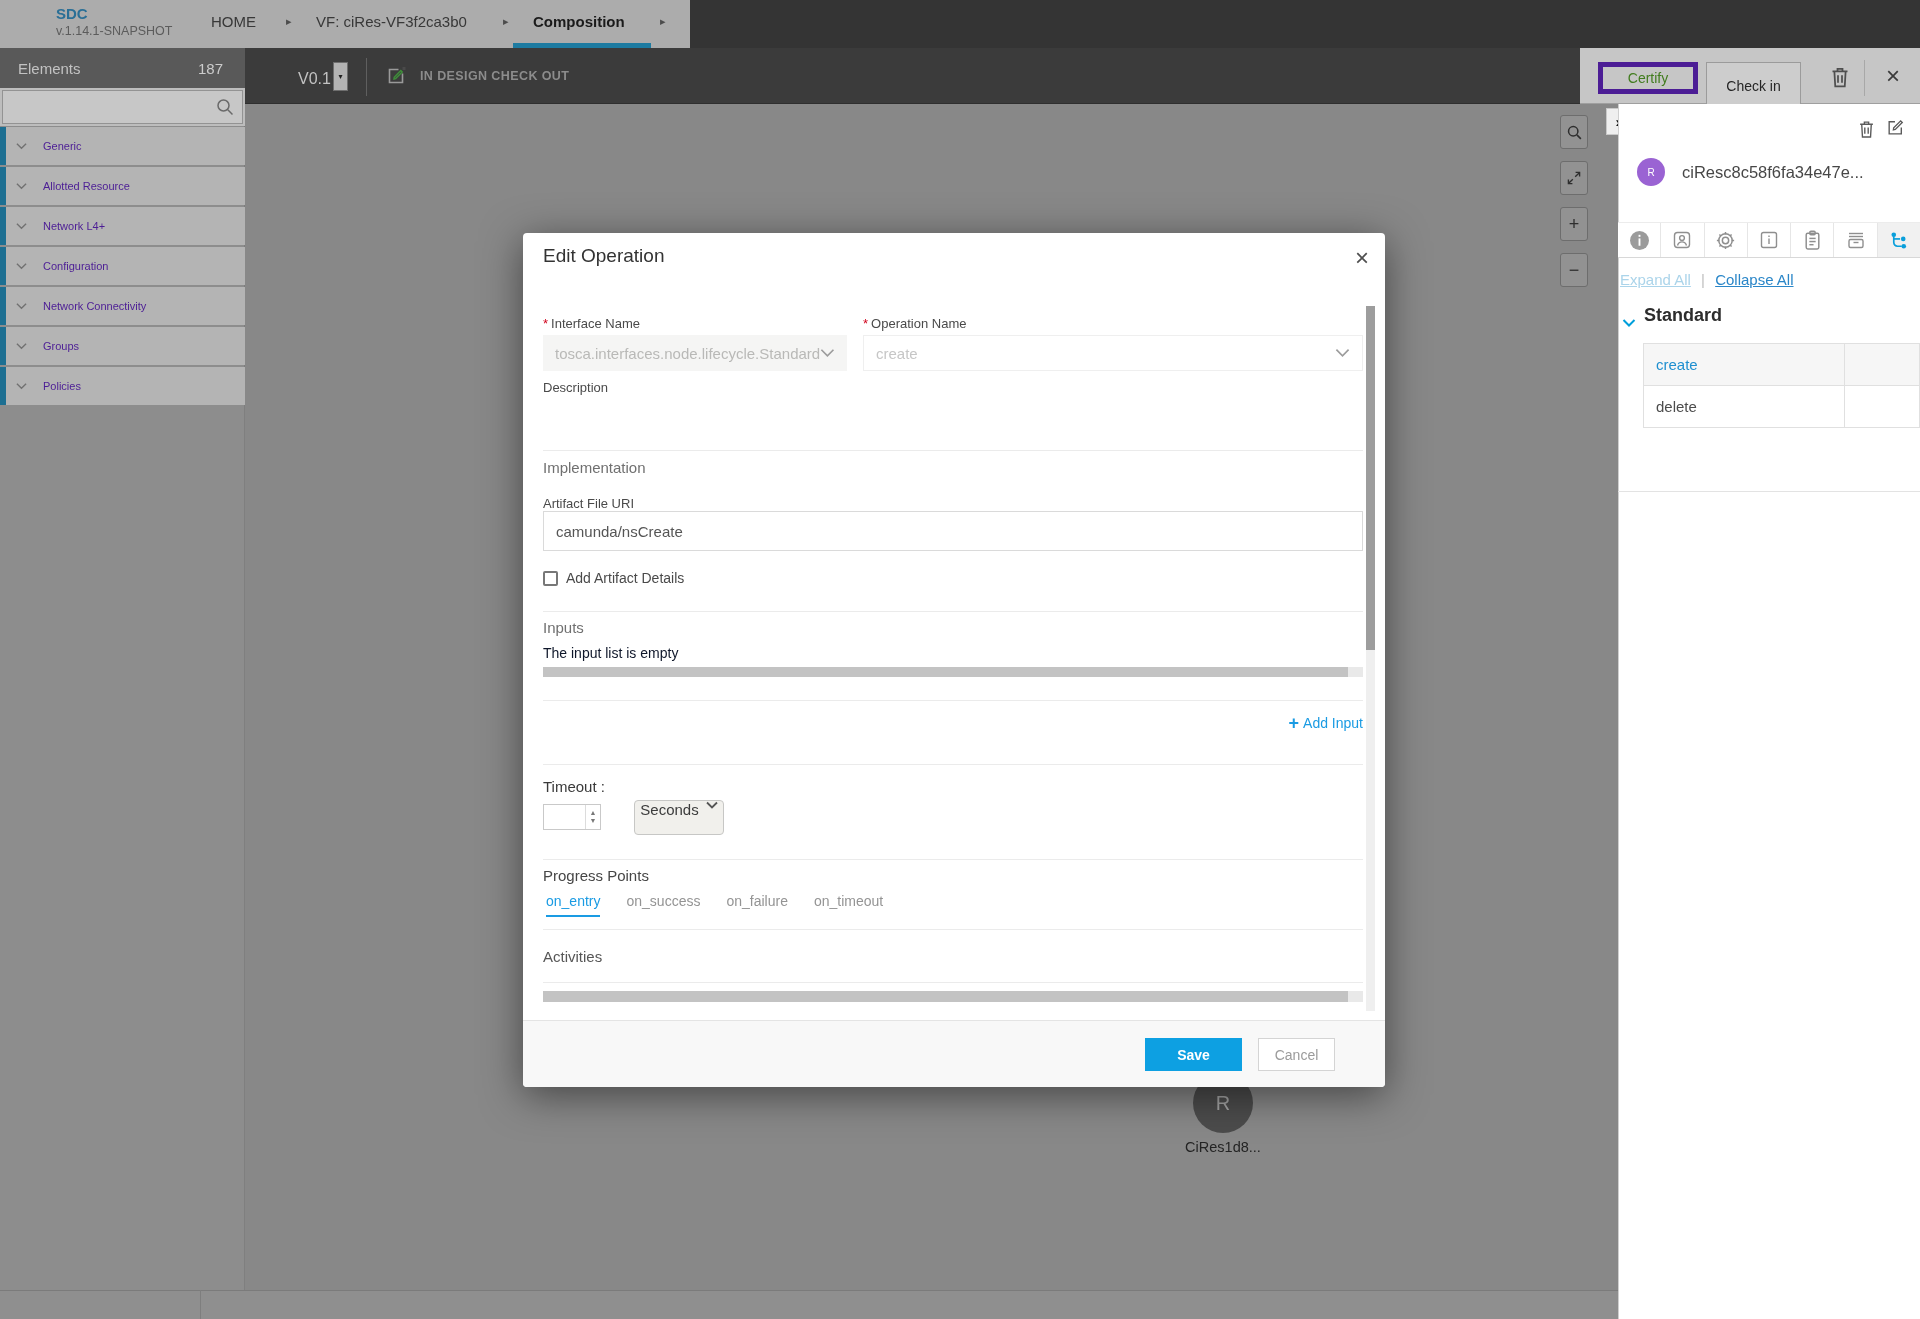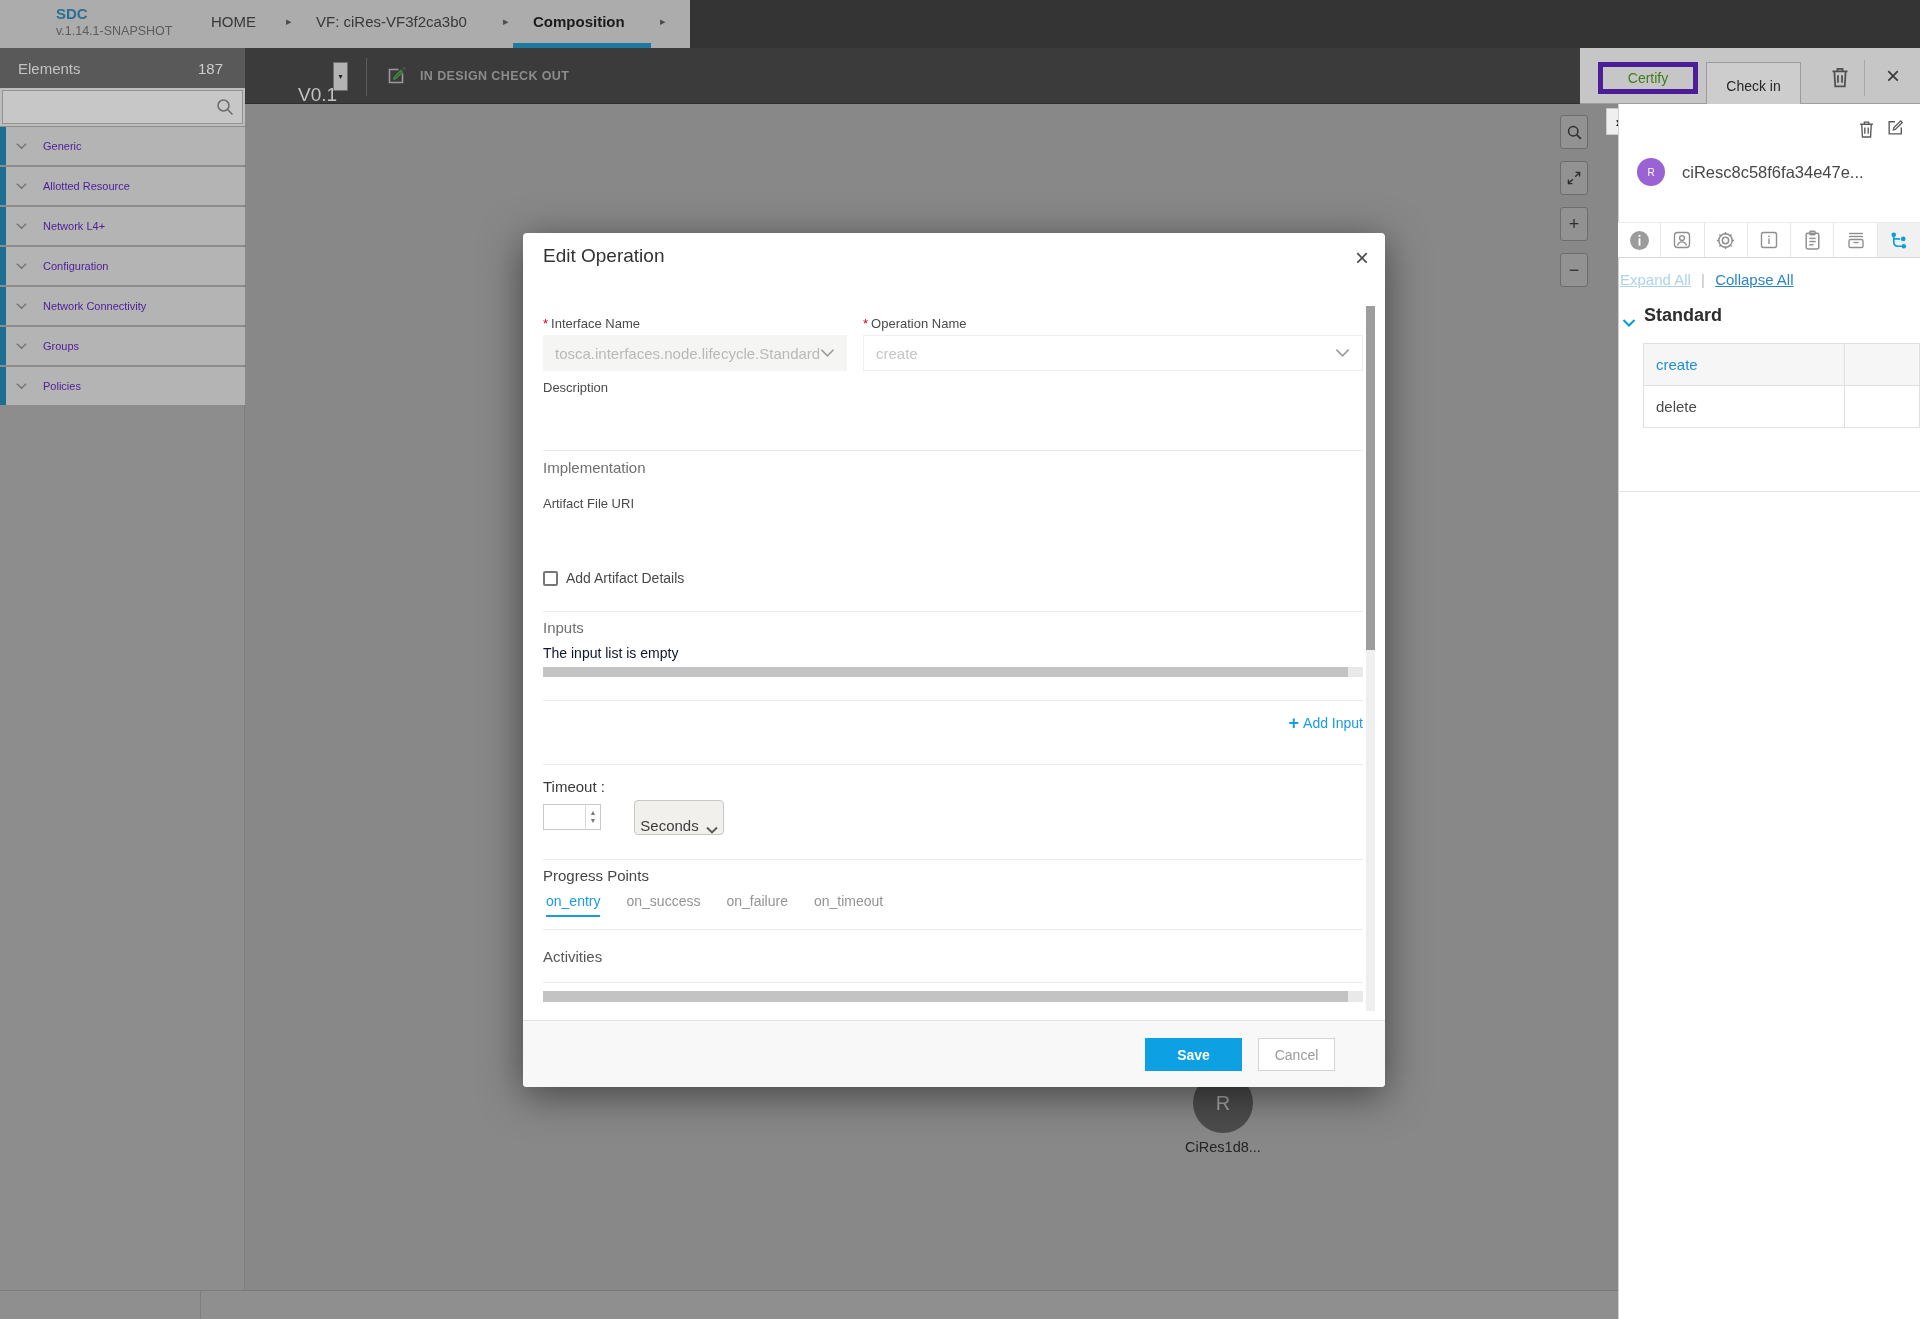--- a/index.html
+++ b/index.html
@@ -16,21 +16,21 @@
   .crumb { top:0; height:43px; display:flex; align-items:center; color:#383838; font-size:15px; }
   .crumb.b { font-weight:bold; color:#1b1b1b; }
   .c-home { left:211px; } .c-vf { left:316px; } .c-comp { left:533px; }
   .csep { top:0; height:43px; display:flex; align-items:center; color:#4c4c4c; font-size:11px; }
   .s1 { left:286px; } .s2 { left:503px; } .s3 { left:660px; }
   .comp-underline { left:513px; top:43px; width:138px; height:5px; background:#1d7ba1; }
 
   
   .tb-dark { left:245px; top:48px; width:1335px; height:56px; background:#3b3b3b; border-bottom:1px solid #2f2f2f; }
   .tb-light { left:1580px; top:48px; width:340px; height:56px; background:#c6c6c6; border-bottom:1px solid #9f9f9f; }
-  .tb-version { left:298px; top:60px; height:70px; display:flex; align-items:center; color:#c2c2c2; font-size:19px; }
+  .tb-version { left:298px; top:44px; height:70px; display:flex; align-items:center; color:#c2c2c2; font-size:16px; }
   .tb-vdrop { left:333px; top:62px; width:15px; height:29px; background:#b3b3b3; border:1px solid #6e6e6e; color:#222; font-size:8px; display:flex; align-items:center; justify-content:center; }
   .tb-div1 { left:366px; top:58px; width:1px; height:38px; background:#5f5f5f; }
   .tb-coicon { left:384px; top:64px; }
   .tb-status { left:420px; top:48px; height:55px; display:flex; align-items:center; color:#8c8c8c; font-size:12.5px; font-weight:bold; letter-spacing:.4px; }
   .btn-certify { left:1598px; top:62px; width:100px; height:32px; background:transparent; border:5px solid #4c1d95; color:#417c1e; font-size:14px; display:flex; align-items:center; justify-content:center; cursor:pointer; }
   .btn-checkin { left:1706px; top:62px; width:95px; height:48px; background:#cdcdcd; border:1px solid #9b9b9b; color:#262626; font-size:14px; font-weight:normal; display:flex; align-items:center; justify-content:center; cursor:pointer; }
   .tb-trash { left:1830px; top:65px; }
   .tb-div2 { left:1864px; top:60px; width:1px; height:36px; background:#a8a8a8; }
   .tb-close { left:1878px; top:58px; width:30px; height:36px; color:#3a3a3a; font-size:24px; display:flex; align-items:center; justify-content:center; cursor:pointer; }
 
@@ -107,21 +107,21 @@
   .empty { left:543px; top:645px; font-size:14px; color:#0f172a; }
   .hbar { left:543px; width:820px; height:10px; background:#e9e9e9; }
   .hb1 { top:667px; } .hb2 { top:991px; height:11px; }
   .hbar .thumb { height:100%; width:805px; background:#c3c3c3; }
   .add-input { left:1243px; top:713px; width:120px; text-align:right; color:#1a9be3; font-size:14px; cursor:pointer; }
   .add-input .plus { font-size:18px; font-weight:bold; margin-right:4px; vertical-align:-1px; }
   .lb-timeout { left:543px; top:778px; font-size:15px; color:#3a3a3a; }
   .num-wrap { left:543px; top:804px; width:58px; height:26px; border:1px solid #c9c9c9; background:#fff; display:flex; }
   .num-in { flex:1; border:none; outline:none; width:36px; font-family:inherit; }
   .spin { width:15px; border-left:1px solid #dcdcdc; display:flex; flex-direction:column; align-items:center; justify-content:center; font-size:7px; color:#777; line-height:1.1; cursor:pointer; }
-  .sec-btn { left:634px; top:800px; width:90px; height:35px; background:#f1f0ec; border:1px solid #c7c7c5; border-radius:4px; display:flex; align-items:flex-end; justify-content:center; gap:7px; font-size:15px; color:#3c3c3c; cursor:pointer; }
+  .sec-btn { left:634px; top:800px; width:90px; height:35px; background:#f1f0ec; border:1px solid #c7c7c5; border-radius:4px; display:flex; align-items:flex-start; justify-content:center; gap:7px; font-size:15px; color:#3c3c3c; cursor:pointer; }
   .lb-pp { left:543px; top:867px; font-size:15px; color:#464646; }
   .pp-tabs { left:546px; top:893px; display:flex; gap:26px; font-size:14px; }
   .pp-tab { color:#949494; cursor:pointer; padding-bottom:6px; }
   .pp-tab.active { color:#1a9be3; border-bottom:2px solid #1a9be3; }
   .lb-act { left:543px; top:948px; font-size:15px; color:#565656; }
   .m-footer { left:523px; top:1020px; width:862px; height:67px; background:#f8f8f8; border-top:1px solid #e4e4e4; border-radius:0 0 4px 4px; }
   .btn-save { left:1145px; top:1038px; width:97px; height:33px; background:#0da0e2; border:none; color:#fff; font-size:14px; font-weight:bold; cursor:pointer; font-family:inherit; }
   .btn-cancel { left:1258px; top:1038px; width:77px; height:33px; background:#fff; border:1px solid #d4d4d4; color:#9b9b9b; font-size:14px; cursor:pointer; font-family:inherit; }
   .vscroll { left:1366px; top:306px; width:9px; height:705px; background:#efefef; }
   .vscroll .vthumb { width:9px; height:344px; background:#9d9d9d; }
@@ -375,20 +375,21 @@
     <svg class="chev" width="15" height="10" viewBox="0 0 16 10" fill="none" stroke="#9c9c9c" stroke-width="1.8">
         <path d="M1.5 1.5l6.5 6.5 6.5-6.5"></path>
       </svg>
   </div>
 
   <div class="abs m-label lb-desc">Description</div>
 
   <div class="abs m-div d1"></div>
   <div class="abs m-sub lb-impl">Implementation</div>
   <div class="abs m-label lb-uri">Artifact File URI</div>
+  <input class="abs in-uri" value="camunda/nsCreate" style="">
 
   <div class="abs cb"></div>
   <div class="abs cb-lbl">Add Artifact Details</div>
 
   <div class="abs m-div d2"></div>
   <div class="abs m-sub lb-inputs">Inputs</div>
   <div class="abs empty">The input list is empty</div>
   <div class="abs hbar hb1">
       <div class="thumb"></div>
     </div>

